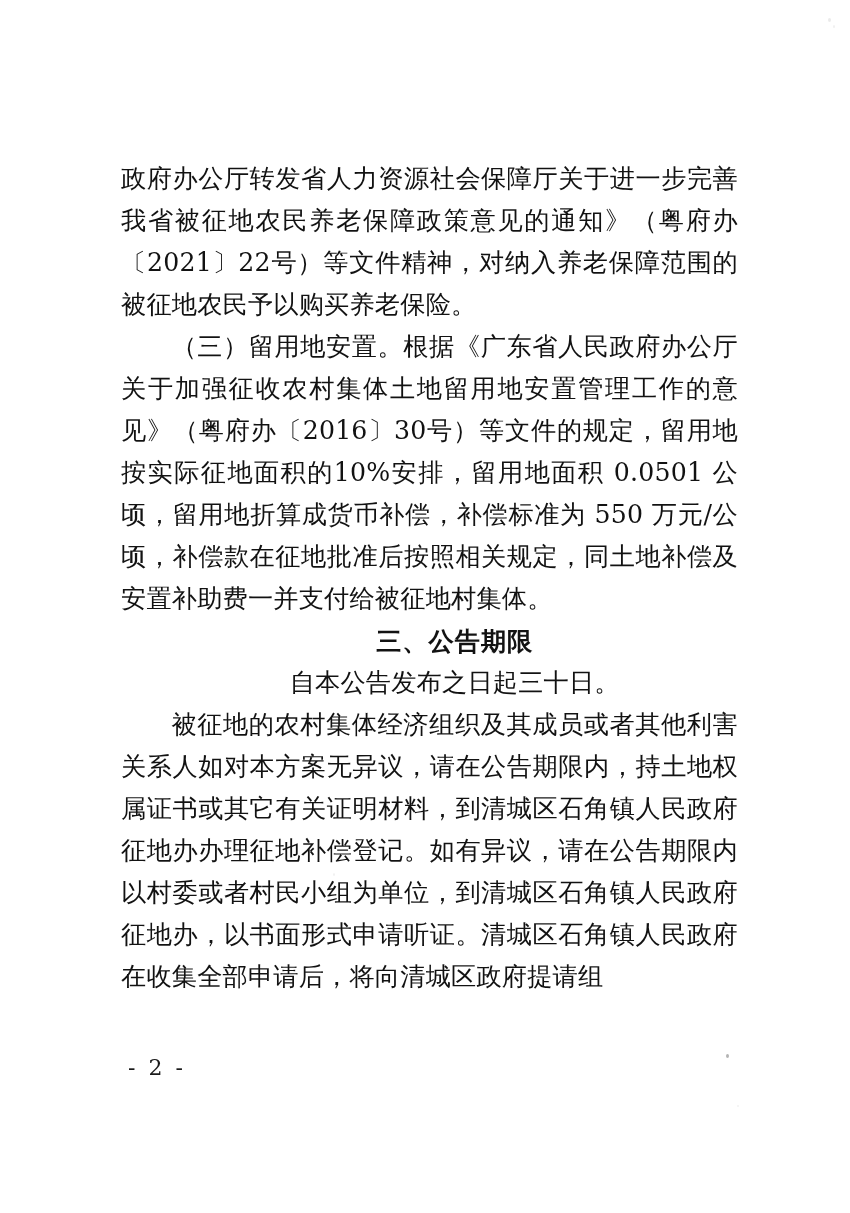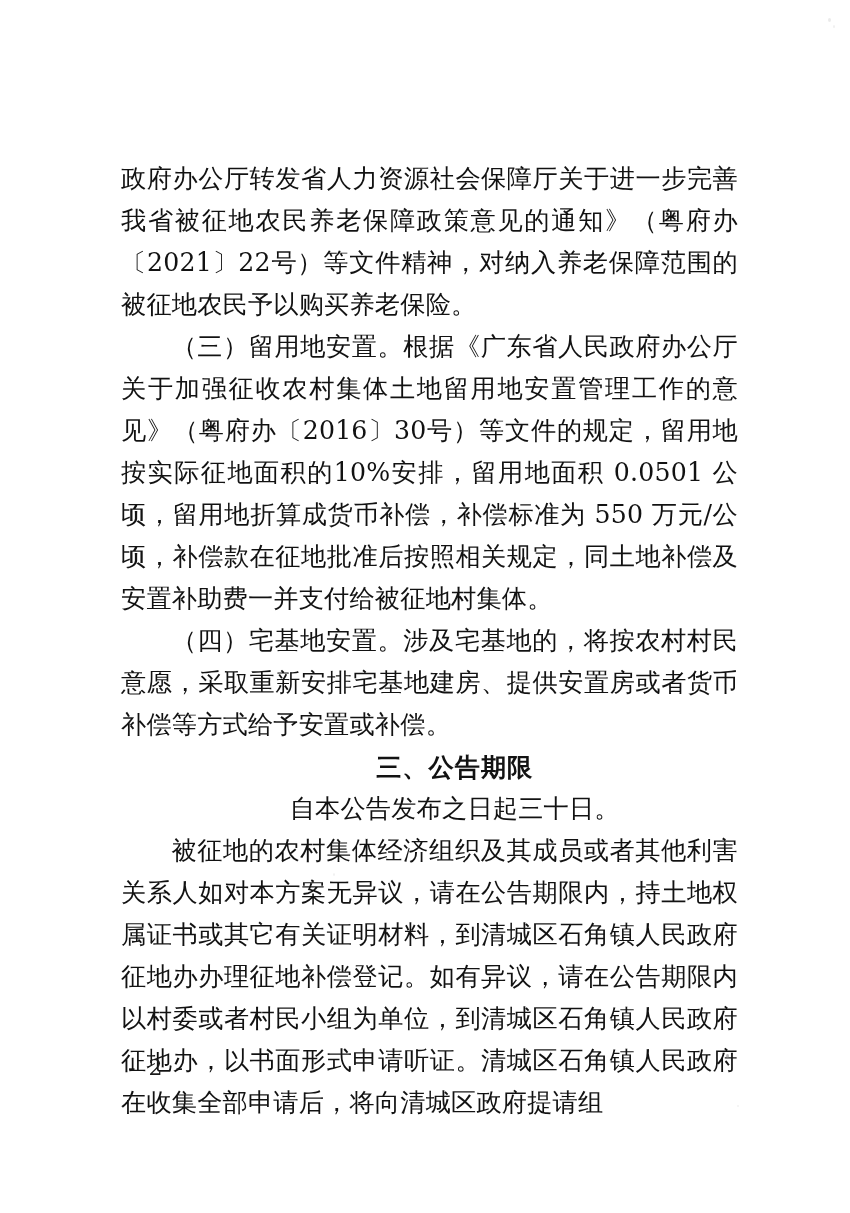--- a/index.html
+++ b/index.html
@@ -99,21 +99,20 @@
 <body>
 
 <div class="page-sheet">
 
   <div class="doc-body">
 
     <p class="para">政府办公厅转发省人力资源社会保障厅关于进一步完善我省被征地农民养老保障政策意见的通知》（粤府办〔2021〕22号）等文件精神，对纳入养老保障范围的被征地农民予以购买养老保险。</p>
 
     <p class="para indent2">（三）留用地安置。根据《广东省人民政府办公厅关于加强征收农村集体土地留用地安置管理工作的意见》（粤府办〔2016〕30号）等文件的规定，留用地按实际征地面积的10%安排，留用地面积 0.0501 公顷，留用地折算成货币补偿，补偿标准为 550 万元/公顷，补偿款在征地批准后按照相关规定，同土地补偿及安置补助费一并支付给被征地村集体。</p>
 
-    <p class="para indent2">（四）宅基地安置。涉及宅基地的，将按农村村民意愿，采取重新安排宅基地建房、提供安置房或者货币补偿等方式给予安置或补偿。</p>
 
     <p class="heading">三、公告期限</p>
 
     <p class="plain-line">自本公告发布之日起三十日。</p>
 
 
     <p class="para indent2">被征地的农村集体经济组织及其成员或者其他利害关系人如对本方案无异议，请在公告期限内，持土地权属证书或其它有关证明材料，到清城区石角镇人民政府征地办办理征地补偿登记。如有异议，请在公告期限内以村委或者村民小组为单位，到清城区石角镇人民政府征地办，以书面形式申请听证。清城区石角镇人民政府在收集全部申请后，将向清城区政府提请组</p>
 
   </div>
 

